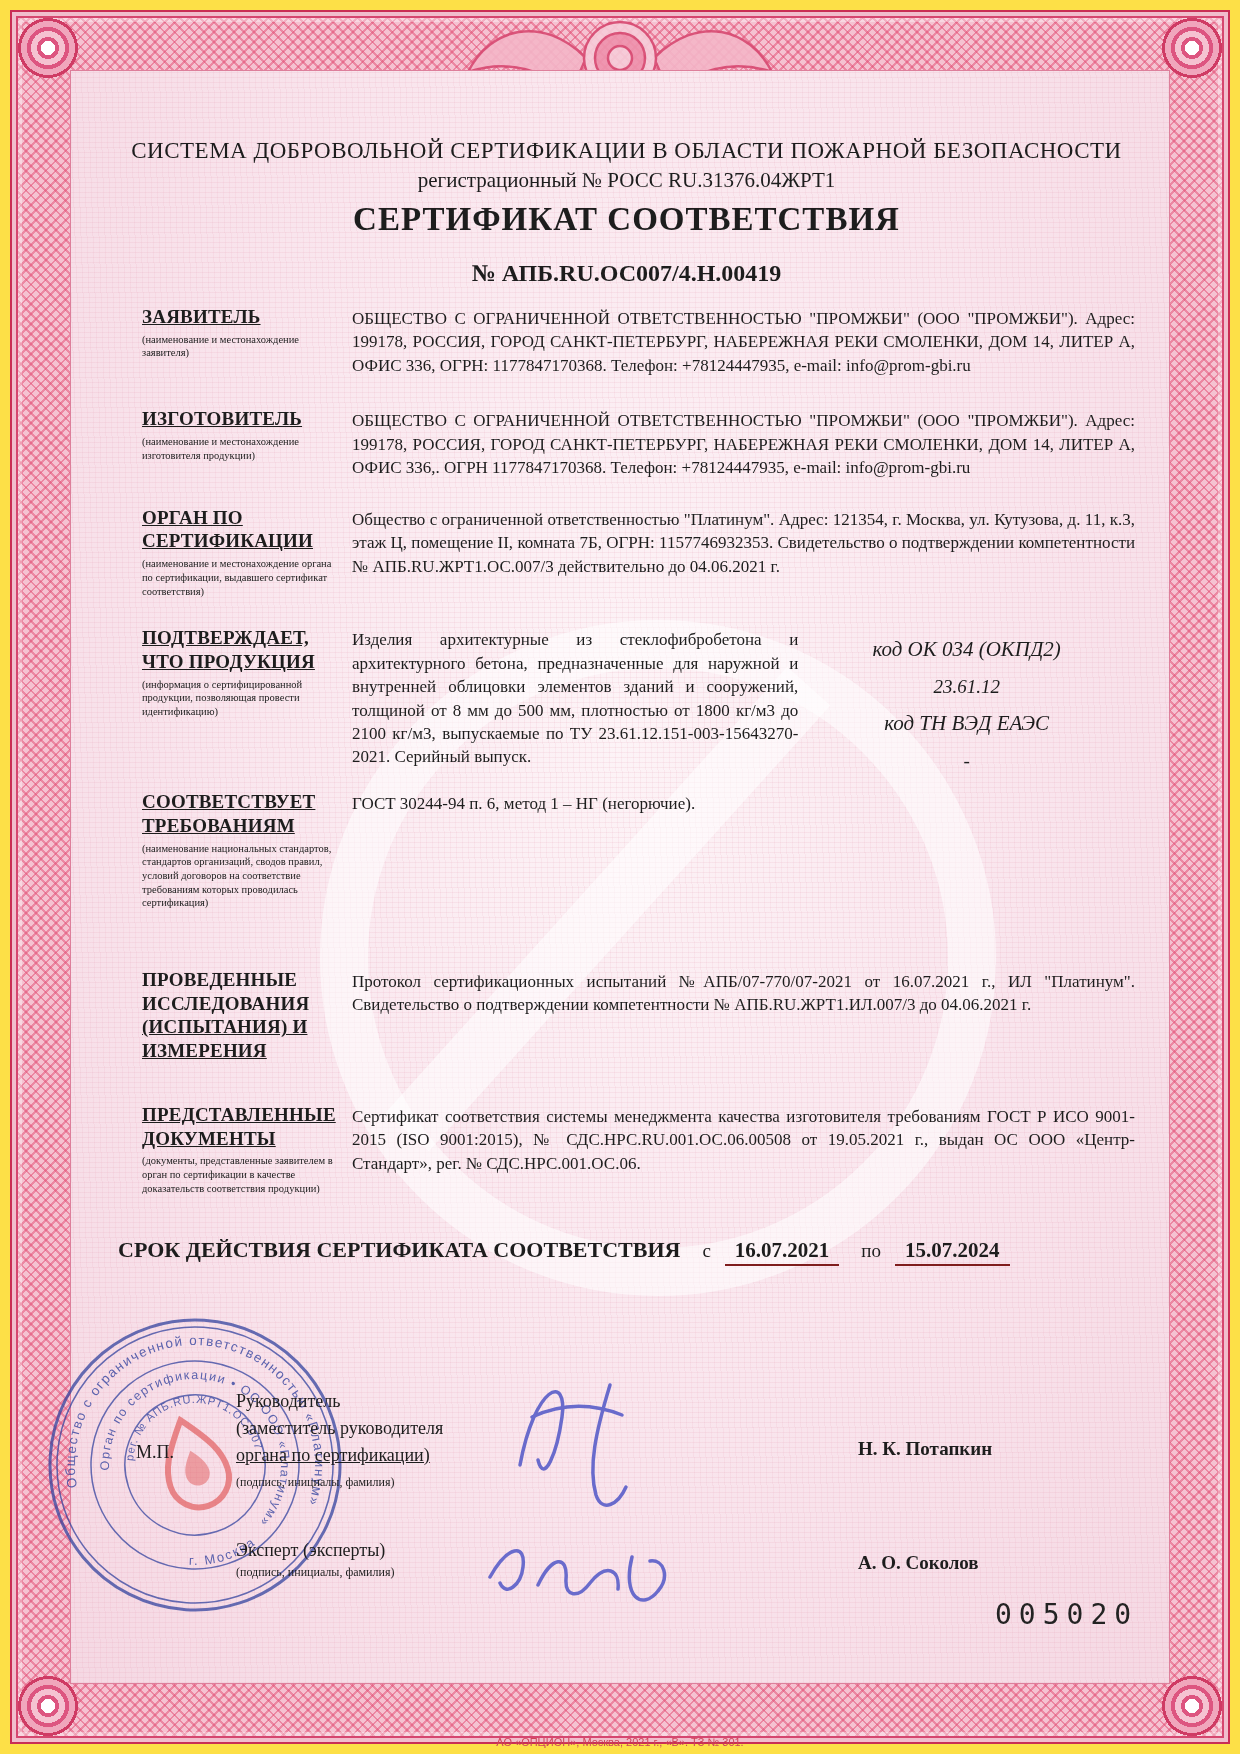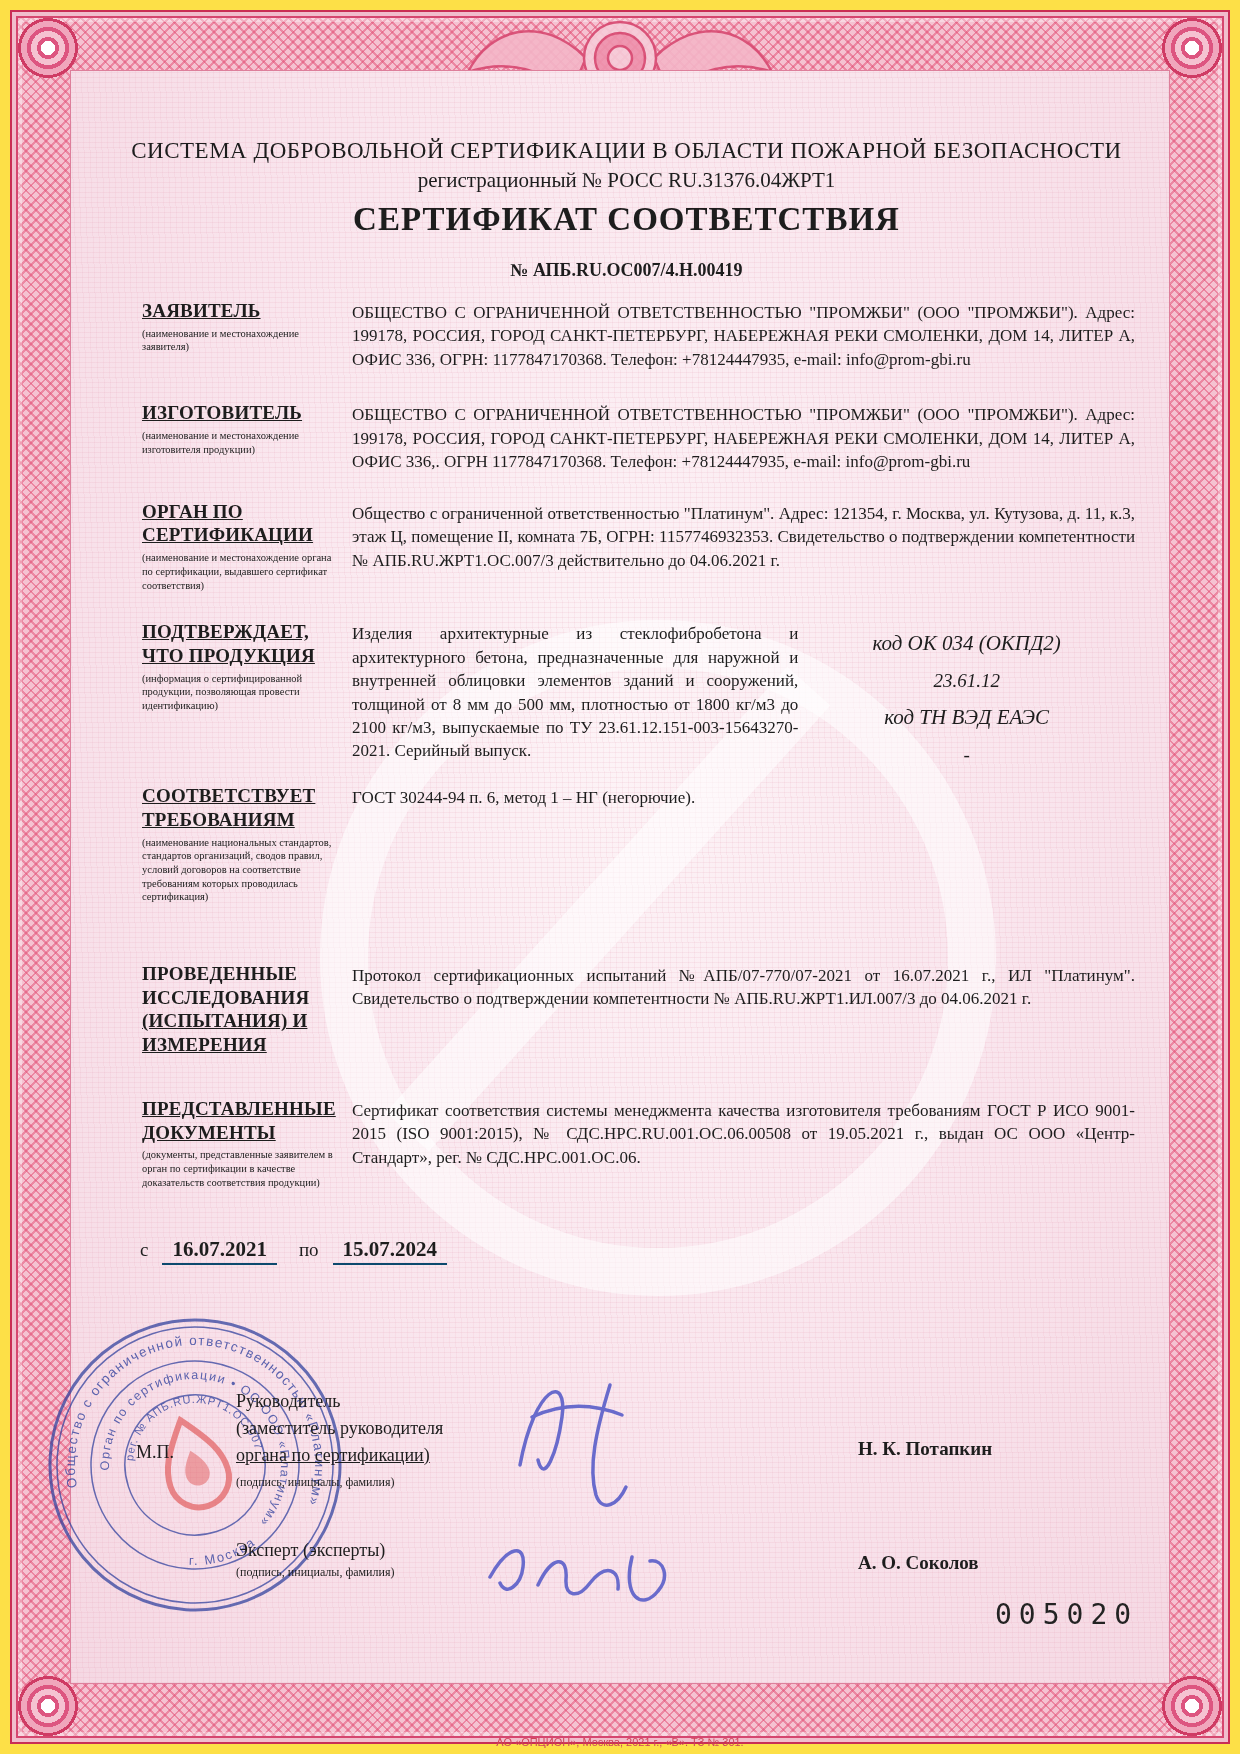--- a/index.html
+++ b/index.html
@@ -27,40 +27,40 @@
   
   .watermark{position:absolute;top:620px;left:320px;width:580px;height:580px;border:48px solid rgba(255,255,255,.55);border-radius:50%;z-index:1;}
   .watermark::after{content:"";position:absolute;left:-60px;top:212px;width:600px;height:58px;background:rgba(255,255,255,.55);transform:rotate(-48deg);}
 
   .content{position:absolute;left:118px;right:105px;top:138px;z-index:2;}
 
   .hdr{text-align:center;}
   .hdr-system{font-size:23px;letter-spacing:.5px;}
   .hdr-reg{font-size:21px;margin-top:4px;}
   .hdr-title{font-size:33px;font-weight:bold;letter-spacing:1px;margin-top:8px;}
-  .hdr-number{font-size:18px;font-weight:bold;margin-top:22px;margin-bottom:18px;}
+  .hdr-number{font-size:24px;font-weight:bold;margin-top:22px;margin-bottom:18px;}
 
   .sec{display:flex;align-items:flex-start;margin-left:24px;}
   .sec-label-col{width:196px;flex:none;padding-right:14px;}
   .sec-label{font-size:19px;font-weight:bold;text-decoration:underline;line-height:1.25;letter-spacing:.2px;}
   .sec-label-plain{font-size:19px;font-weight:bold;line-height:1.25;letter-spacing:.2px;}
   .sec-note{font-size:10.5px;line-height:1.3;margin-top:4px;color:#222;}
   .sec-body{flex:1;font-size:17px;line-height:1.38;text-align:justify;padding-top:2px;}
   .m-applicant{margin-bottom:30px}.m-manufacturer{margin-bottom:26px}
   .m-certbody{margin-bottom:28px}.m-product{margin-bottom:12px}
   .m-compliance{margin-bottom:58px}.m-tests{margin-bottom:40px}.m-documents{margin-bottom:0}
 
   .prod-flex{display:flex;}
   .prod-text{width:57%;text-align:justify;}
   .prod-codes{flex:1;text-align:center;font-size:21px;line-height:1.85;padding-top:2px;font-style:italic;}
   .code-val{font-size:19px;}
 
   .validity{position:absolute;left:118px;top:1237px;z-index:3;display:flex;align-items:baseline;font-weight:bold;font-size:22px;white-space:nowrap;}
   .validity .prep{font-weight:normal;font-size:19px;margin:0 14px 0 22px;}
-  .validity .date{border-bottom:2px solid #0c4a6e;padding:0 10px 1px 10px;font-size:21px;}
+  .validity .date{border-bottom:2px solid #7f1d1d;padding:0 10px 1px 10px;font-size:21px;}
 
   .mp{position:absolute;left:136px;top:1442px;z-index:4;font-size:18px;}
   .role-block{position:absolute;left:236px;top:1388px;z-index:4;width:250px;font-size:18px;line-height:1.5;}
   .role-line-ul{text-decoration:underline;}
   .sign-note{font-size:12px;margin-top:4px;}
   .expert-block{position:absolute;left:236px;top:1540px;z-index:4;width:250px;font-size:18px;}
   .expert-role{}
   .name-head{position:absolute;left:858px;top:1438px;z-index:4;font-size:19px;font-weight:bold;}
   .name-expert{position:absolute;left:858px;top:1552px;z-index:4;font-size:19px;font-weight:bold;}
 
@@ -162,20 +162,21 @@
     <div class="sec m-documents">
       <div class="sec-label-col">
         <div class="sec-label">ПРЕДСТАВЛЕННЫЕ ДОКУМЕНТЫ</div>
         <div class="sec-note">(документы, представленные заявителем в орган по сертификации в качестве доказательств соответствия продукции)</div>
       </div>
       <div class="sec-body">Сертификат соответствия системы менеджмента качества изготовителя требованиям ГОСТ Р ИСО 9001-2015 (ISO 9001:2015), № СДС.НРС.RU.001.ОС.06.00508 от 19.05.2021 г., выдан ОС ООО «Центр-Стандарт», рег. № СДС.НРС.001.ОС.06.</div>
     </div>
   </div>
 
   <div class="validity">
+    <span>СРОК ДЕЙСТВИЯ СЕРТИФИКАТА СООТВЕТСТВИЯ</span>
     <span class="prep">с</span>
     <span class="date">16.07.2021</span>
     <span class="prep">по</span>
     <span class="date">15.07.2024</span>
   </div>
 
   <svg class="stamp" width="310" height="310" viewBox="0 0 310 310">
     <defs>
       <path id="arcOuter" d="M155,155 m-120,0 a120,120 0 1,1 240,0 a120,120 0 1,1 -240,0"></path>
       <path id="arcMid" d="M155,155 m-86,0 a86,86 0 1,1 172,0 a86,86 0 1,1 -172,0"></path>

